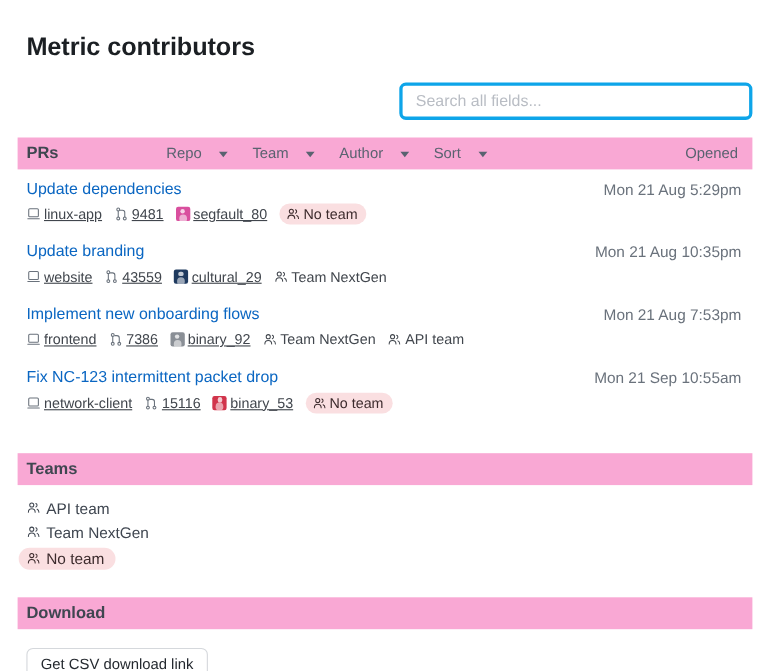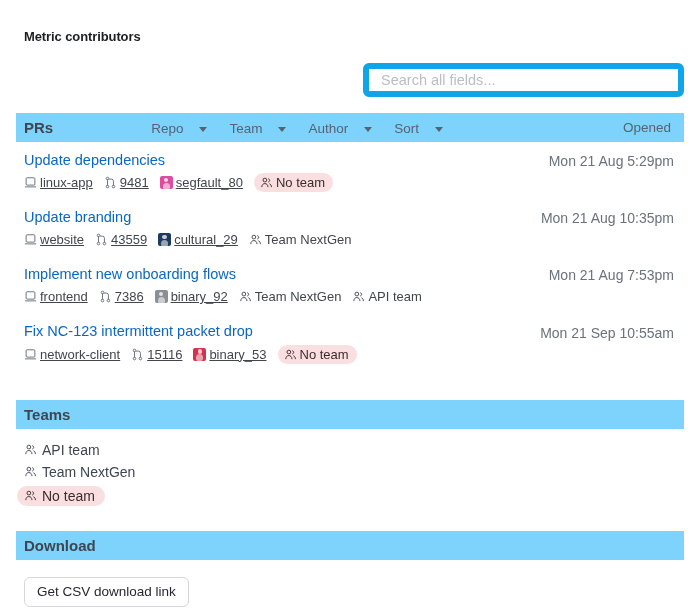--- a/index.html
+++ b/index.html
@@ -17,55 +17,55 @@
 
   .page {
     position: relative;
     width: 700px;
     height: 610px;
     box-sizing: border-box;
   }
 
   
   .page-title {
-    font-size: 13px;
+    font-size: 23px;
     font-weight: bold;
     color: #1b1f23;
     letter-spacing: -0.1px;
     margin: 0;
     padding: 29px 0 0 24px;
   }
 
   
   .search-row {
     display: flex;
     justify-content: flex-end;
     padding: 19px 16px 0 0;
   }
   .search-input {
     width: 321px;
     height: 34px;
     box-sizing: border-box;
-    border: 6px solid #0ea5e9;
+    border: 3px solid #0ea5e9;
     border-radius: 6px;
     background: #ffffff;
     padding: 0 12px;
     font-family: "Liberation Sans", sans-serif;
     font-size: 14.5px;
     color: #737373;
     outline: none;
   }
   .search-input::placeholder {
     color: #b9bdc4;
   }
 
   
   .section-bar {
     margin: 0 16px;
-    background: #7dd3fc;
+    background: #f9a8d4;
     height: 29px;
     display: flex;
     align-items: center;
     padding: 0 8px;
     box-sizing: border-box;
   }
   .section-bar .section-title {
     font-size: 15px;
     font-weight: bold;
     color: #3f4650;
@@ -105,21 +105,21 @@
   
   .pr-list {
     padding: 0 16px;
   }
   .pr-row {
     padding: 9px 8px 7px 8px;
     position: relative;
   }
   .pr-line-top {
     display: flex;
-    align-items: flex-end;
+    align-items: center;
   }
   .pr-title {
     font-size: 14.5px;
     color: #0a66c2;
     text-decoration: none;
     cursor: pointer;
     line-height: 1.25;
   }
   .pr-opened {
     margin-left: auto;

